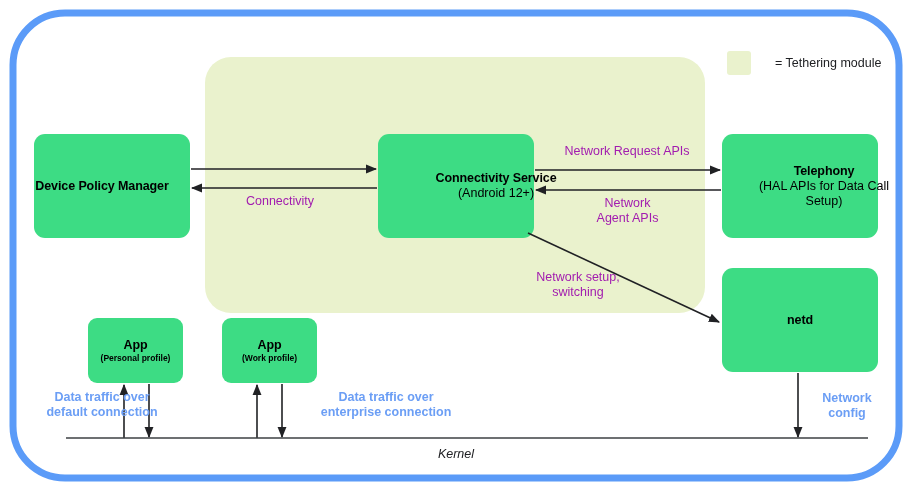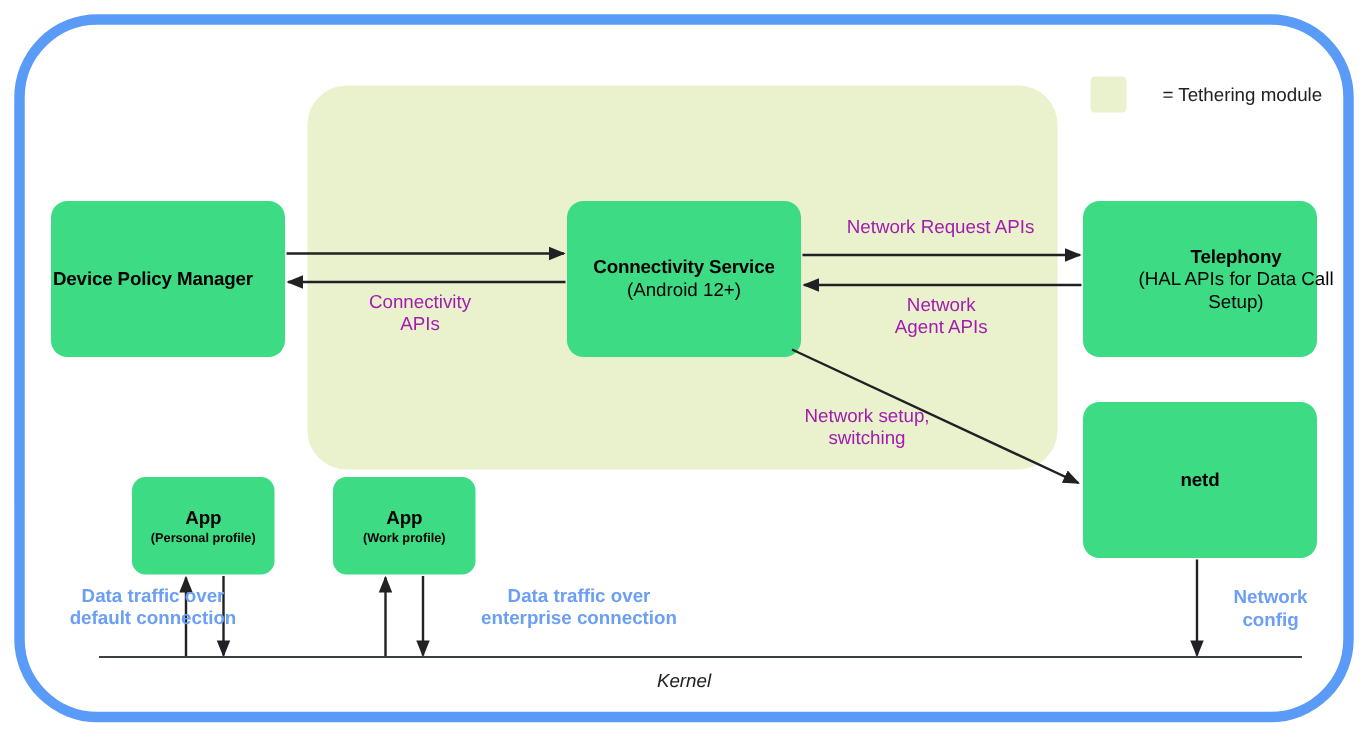--- a/index.html
+++ b/index.html
@@ -124,21 +124,21 @@
     <line x1="257" y1="438" x2="257" y2="385" stroke="#202124" stroke-width="1.6" marker-end="url(#arrowhead)"></line>
     <line x1="282" y1="384" x2="282" y2="437" stroke="#202124" stroke-width="1.6" marker-end="url(#arrowhead)"></line>
 
     <line x1="66" y1="438" x2="868" y2="438" stroke="#3c4043" stroke-width="1.4"></line>
   </svg>
 
   <div class="node-label" style="left:24px; top:134px; width:156px; height:104px;border-radius:24px;">
     <div class="node-title">Device Policy Manager</div>
   </div>
 
-  <div class="node-label" style="left:378px; top:134px; width:156px; height:104px;">
+  <div class="node-label" style="left:378px; top:134px; width:156px; height:104px;padding-left:40px;">
     <div class="node-title">Connectivity Service</div>
     <div class="node-sub">(Android 12+)</div>
   </div>
 
   <div class="node-label" style="left:727px; top:134px; width:146px; height:104px;margin-left:24px;">
     <div class="node-title">Telephony</div>
     <div class="node-sub">(HAL APIs for Data Call Setup)</div>
   </div>
 
   <div class="node-label" style="left:722px; top:268px; width:156px; height:104px;border-radius:24px;">
@@ -150,21 +150,20 @@
     <div class="node-sub-small">(Personal profile)</div>
   </div>
 
   <div class="node-label" style="left:222px; top:318px; width:95px; height:65px;">
     <div class="node-title">App</div>
     <div class="node-sub-small">(Work profile)</div>
   </div>
 
   <div class="edge-label" style="left:200px; top:194px; width:160px;">
     <div>Connectivity</div>
-    <div>APIs</div>
   </div>
 
   <div class="edge-label" style="left:537px; top:144px; width:180px;">
     <div>Network Request APIs</div>
   </div>
 
   <div class="edge-label" style="left:545px; top:196px; width:165px;">
     <div>Network</div>
     <div>Agent APIs</div>
   </div>

